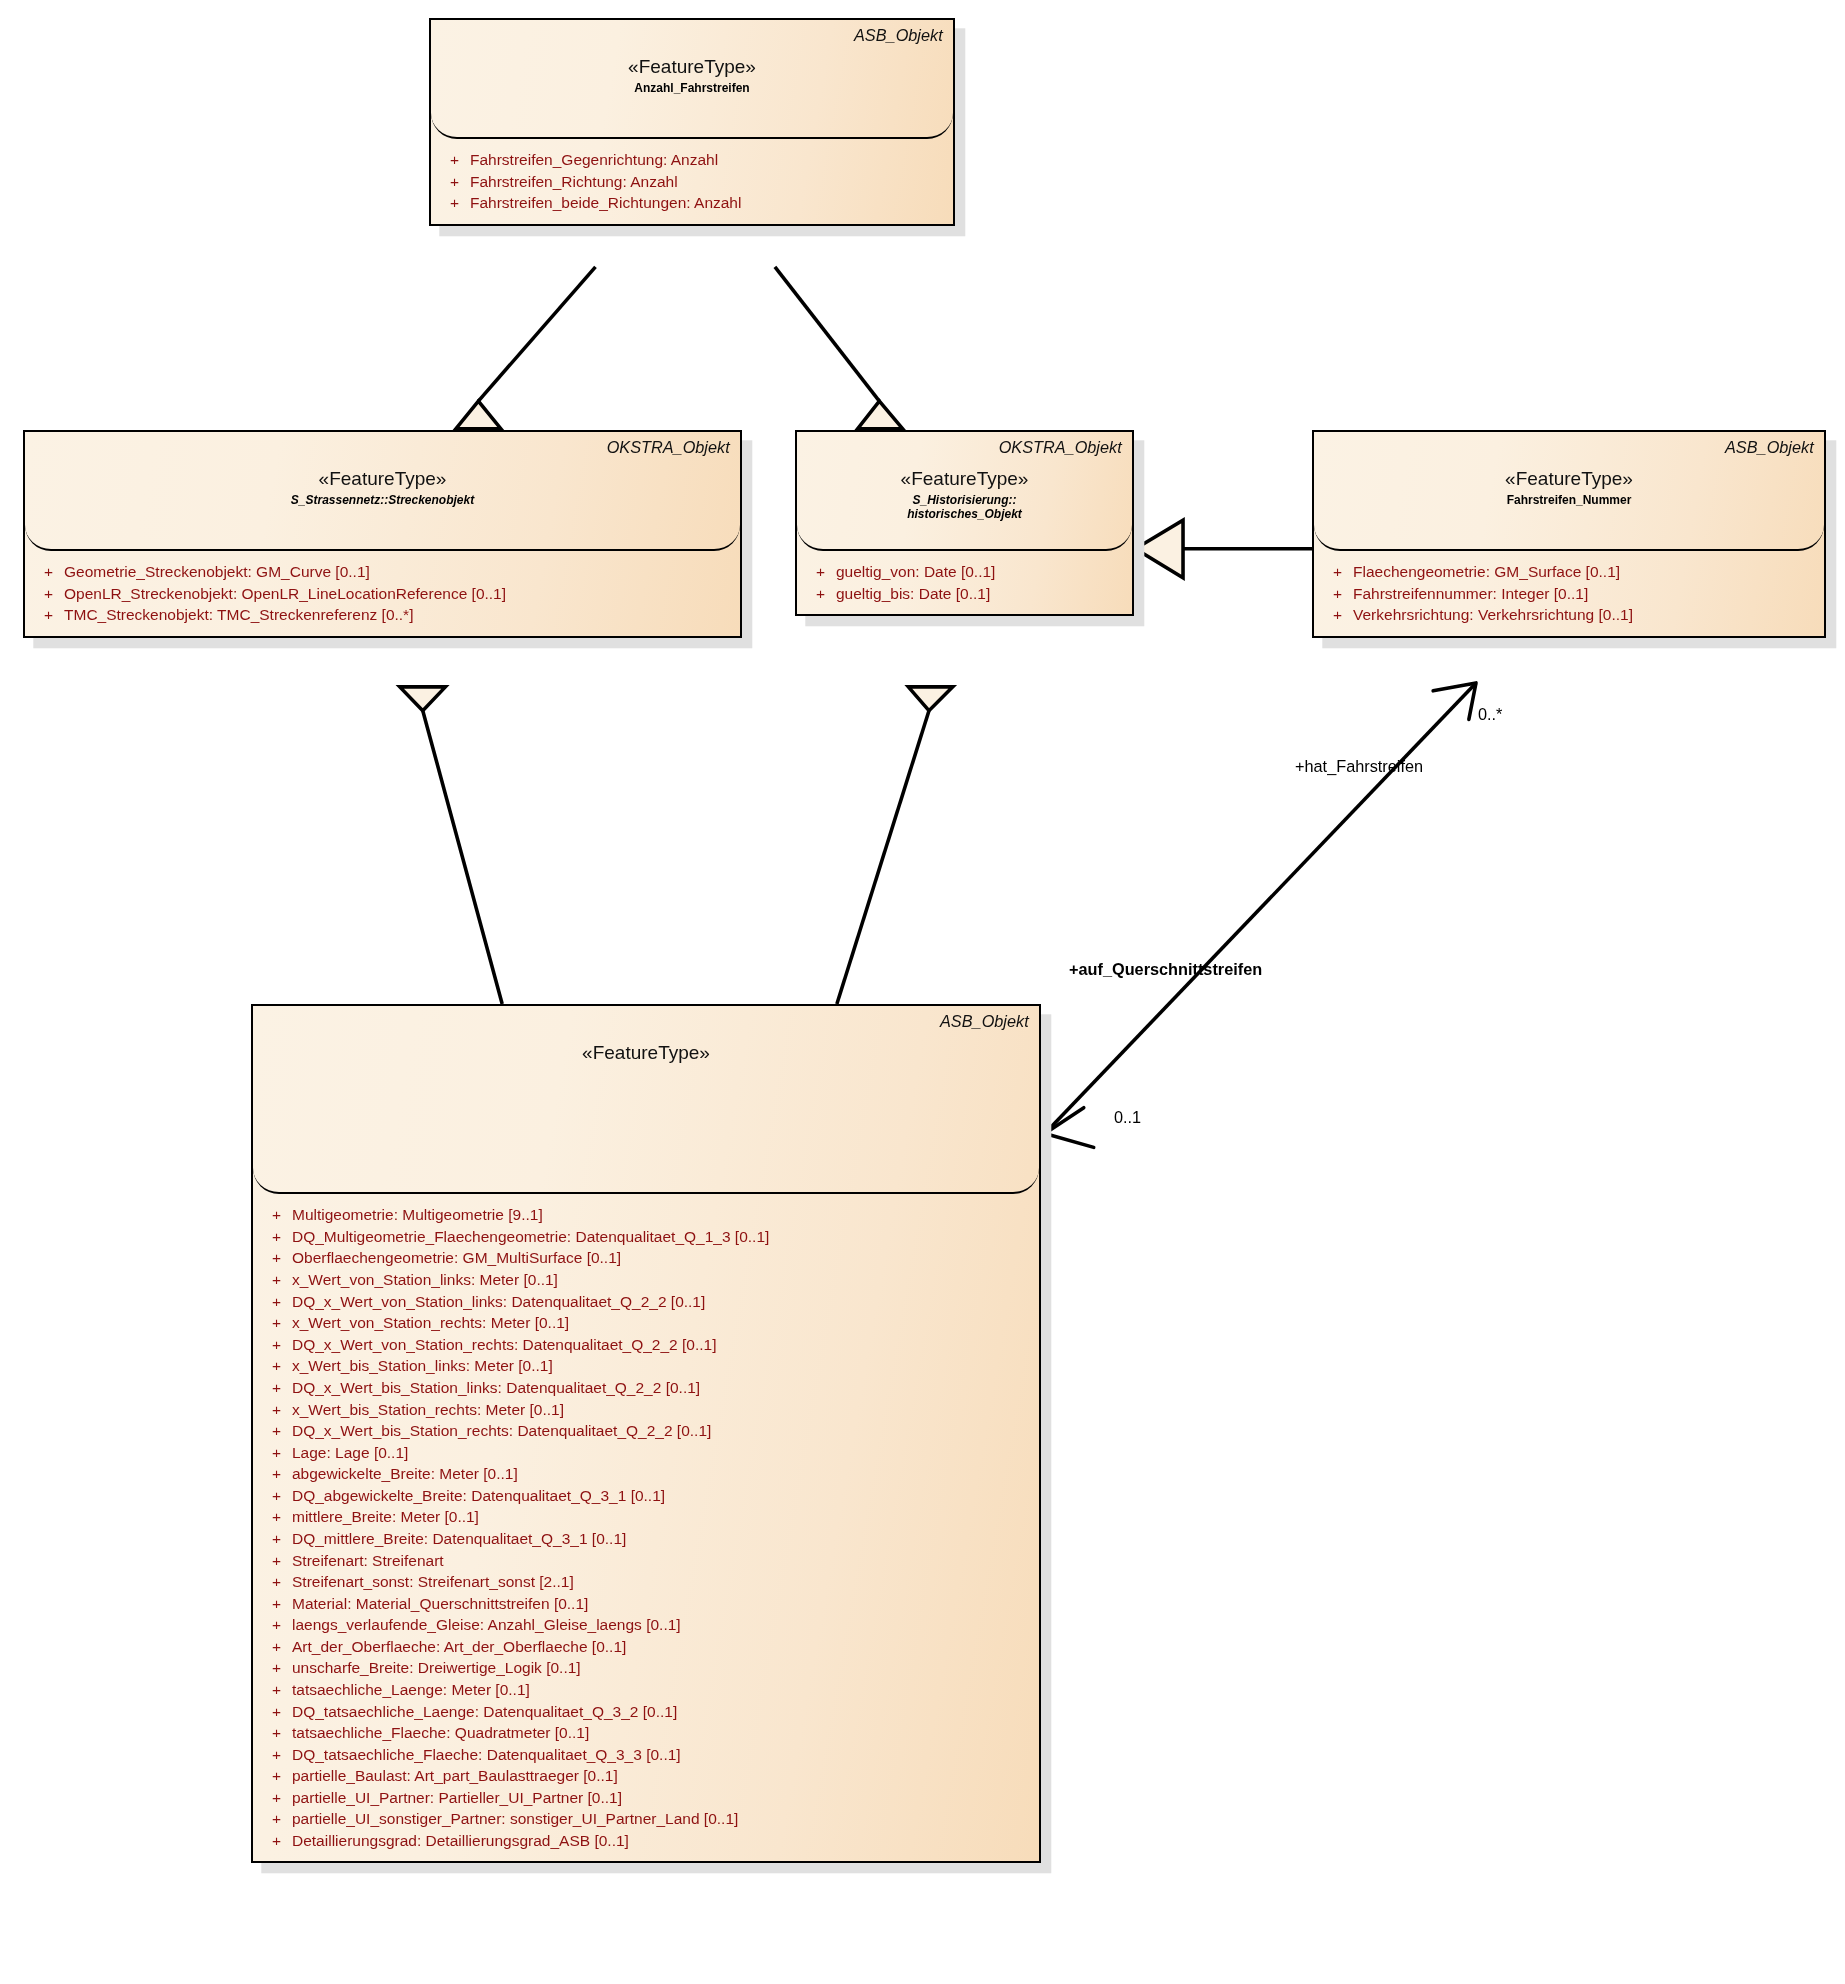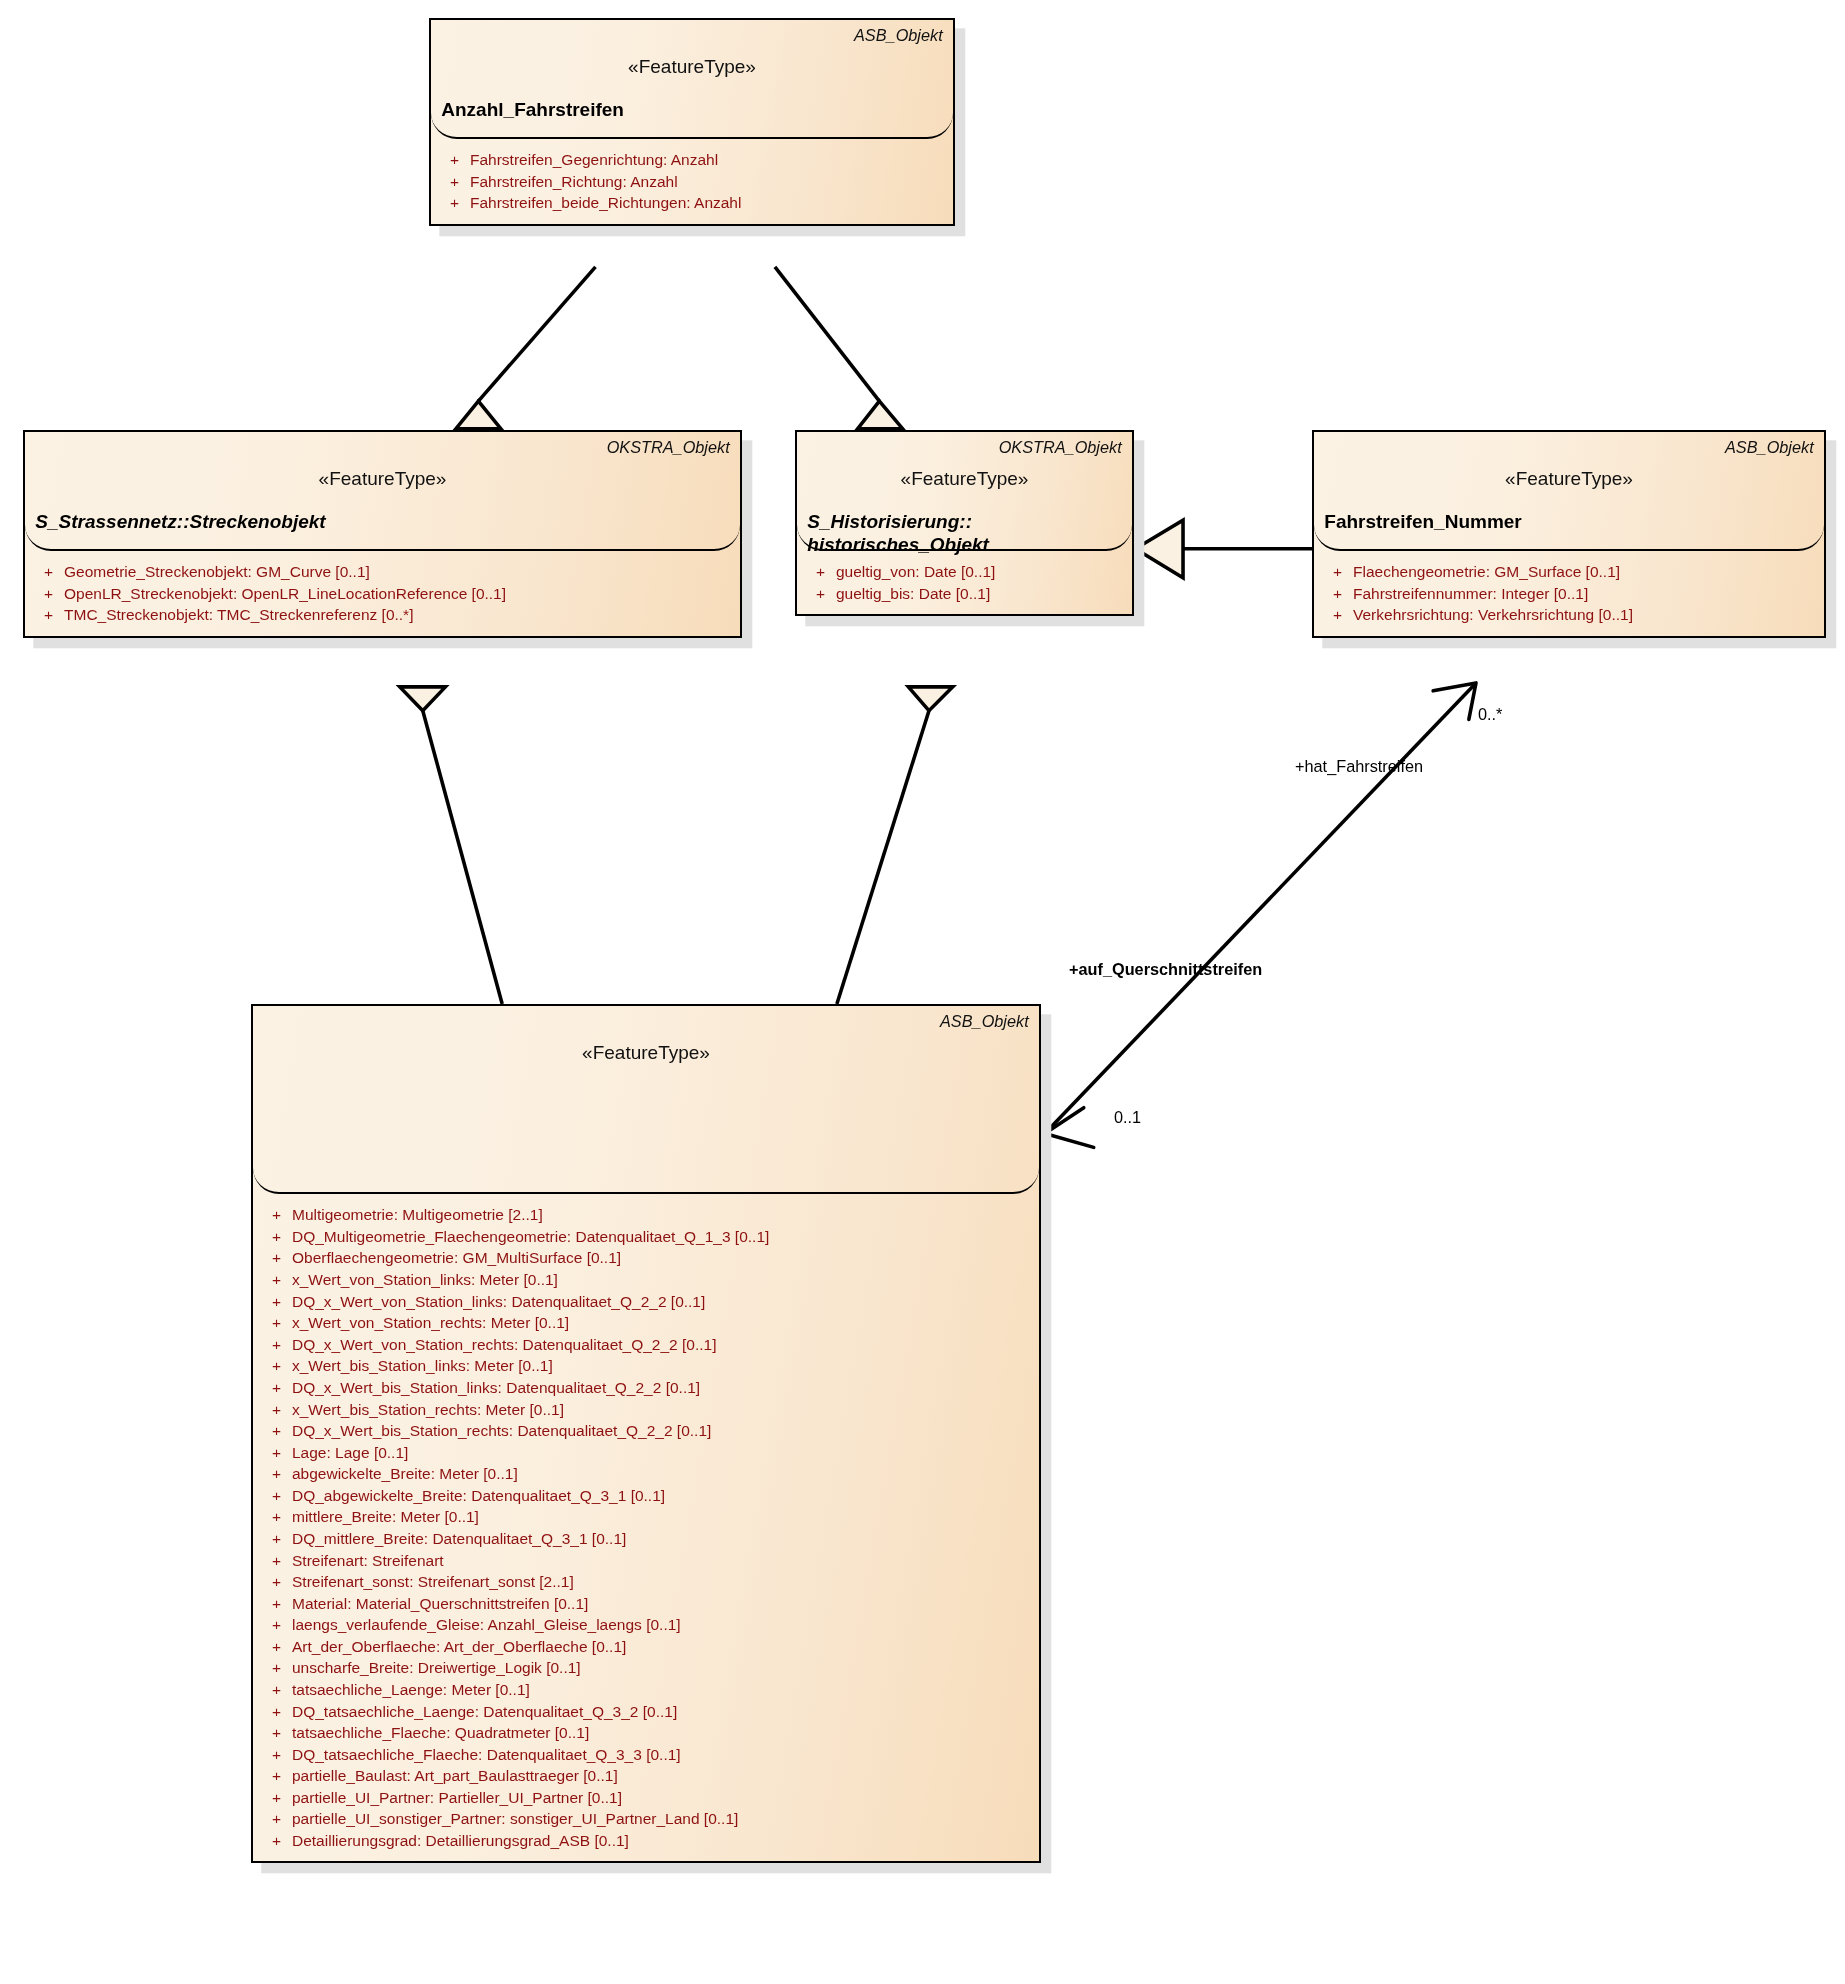--- a/index.html
+++ b/index.html
@@ -33,25 +33,25 @@
     white-space:nowrap;
   }
   .stereo{
     text-align:center;
     font-size:19px;
     color:#111111;
     margin-top:10.3px;
     white-space:nowrap;
   }
   .cname{
-    text-align:left;
-    font-size:19px;
+    text-align:center;
+    font-size:12px;
     font-weight:bold;
     color:#000000;
-    margin-top:20px;
+    margin-top:3px;
     line-height:1.22;
     white-space:pre-line;
   }
   .cname.abstract{font-style:italic;}
   .uml-attrs{
     padding:10.3px 8px 9.5px 8px;
   }
   .attr{
     display:flex;
     align-items:baseline;
@@ -211,21 +211,21 @@
   <div class="uml-class" style="left:251px;top:1004px;width:790px;">
     <div class="uml-head" style="height:188px;">
       <div class="tags">
         <div>ASB_Objekt</div>
       </div>
       <div class="stereo">«FeatureType»</div>
     </div>
     <div class="uml-attrs" id="qs-attrs">
         <div class="attr">
           <span class="vis">+</span>
-          <span class="sig">Multigeometrie: Multigeometrie [2..1]</span>
+          <span class="sig">Multigeometrie: Multigeometrie [9..1]</span>
         </div>
         <div class="attr">
           <span class="vis">+</span>
           <span class="sig">DQ_Multigeometrie_Flaechengeometrie: Datenqualitaet_Q_1_3 [0..1]</span>
         </div>
         <div class="attr">
           <span class="vis">+</span>
           <span class="sig">Oberflaechengeometrie: GM_MultiSurface [0..1]</span>
         </div>
         <div class="attr">

